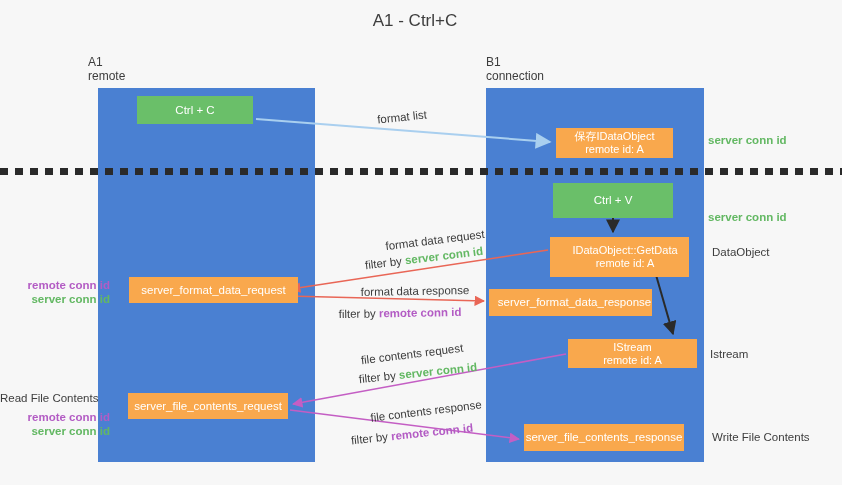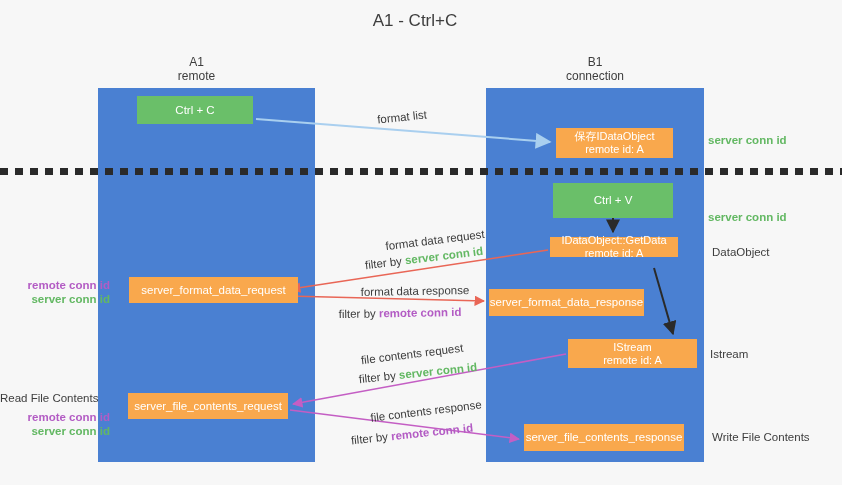--- a/index.html
+++ b/index.html
@@ -8,41 +8,41 @@
     --text-dark:#3d3d3d; --conn-green:#63b863; --conn-purple:#b35cc4;
   }
   html,body{margin:0;padding:0;}
   body{font-family:"Liberation Sans",sans-serif;background:var(--background);}
   .canvas{position:relative;width:842px;height:485px;overflow:hidden;background:var(--background);}
   .title{position:absolute;left:320px;top:10px;width:190px;text-align:center;
          font-size:17px;line-height:22px;color:var(--text-dark);}
   .lane{position:absolute;top:88px;height:374px;background:var(--lane-blue);}
   .lane-left{left:98px;width:217px;}
   .lane-right{left:486px;width:218px;}
-  .lane-header{position:absolute;top:55px;width:217px;text-align:center;font-size:12px;
+  .lane-header{position:absolute;top:55px;width:217px;text-align:left;font-size:12px;
                line-height:14px;color:var(--text-dark);}
   .lh-left{left:88px;}
   .lh-right{left:486px;width:218px;}
   .divider{position:absolute;left:0;top:168px;width:842px;height:7px;
            background:repeating-linear-gradient(to right,var(--arrow-black) 0 8px,transparent 8px 15px);}
   .arrows{position:absolute;left:0;top:0;width:842px;height:485px;pointer-events:none;}
   .s-blue{stroke:var(--arrow-blue);} .f-blue{fill:var(--arrow-blue);}
   .s-red{stroke:var(--arrow-red);}   .f-red{fill:var(--arrow-red);}
   .s-purple{stroke:var(--arrow-purple);} .f-purple{fill:var(--arrow-purple);}
   .s-black{stroke:var(--arrow-black);}   .f-black{fill:var(--arrow-black);}
   .node{position:absolute;display:flex;flex-direction:column;align-items:center;justify-content:center;
         color:#fff;font-size:11.5px;line-height:13px;text-align:center;}
   .green{background:var(--node-green);}
   .orange{background:var(--node-orange);}
   .ctrl-c{left:137px;top:96px;width:116px;height:28px;}
   .save-obj{left:556px;top:128px;width:117px;height:30px;font-size:11px;}
   .ctrl-v{left:553px;top:183px;width:120px;height:35px;}
-  .getdata{left:550px;top:237px;width:128px;height:20px;font-size:11px;}
+  .getdata{left:550px;top:237px;width:128px;height:40px;font-size:11px;padding-left:11px;}
   .sfdreq{left:129px;top:277px;width:169px;height:26px;}
-  .sfdresp{left:489px;top:289px;width:155px;height:27px;}
+  .sfdresp{left:489px;top:289px;width:155px;height:27px;padding-left:8px;}
   .istream{left:568px;top:339px;width:129px;height:29px;font-size:11px;}
   .sfcreq{left:128px;top:393px;width:160px;height:26px;}
   .sfcresp{left:524px;top:424px;width:160px;height:27px;}
   .elabel{position:absolute;white-space:nowrap;font-size:11.5px;color:var(--text-dark);
           transform:translate(-50%,-50%) rotate(var(--r,0deg));}
   .key-green{color:var(--conn-green);font-weight:bold;}
   .key-purple{color:var(--conn-purple);font-weight:bold;}
   .slabel{position:absolute;white-space:nowrap;font-size:11.5px;line-height:13px;color:var(--text-dark);}
   .slabel.bold-green{color:var(--conn-green);font-weight:bold;}
   .slabel.bold-purple{color:var(--conn-purple);font-weight:bold;}

